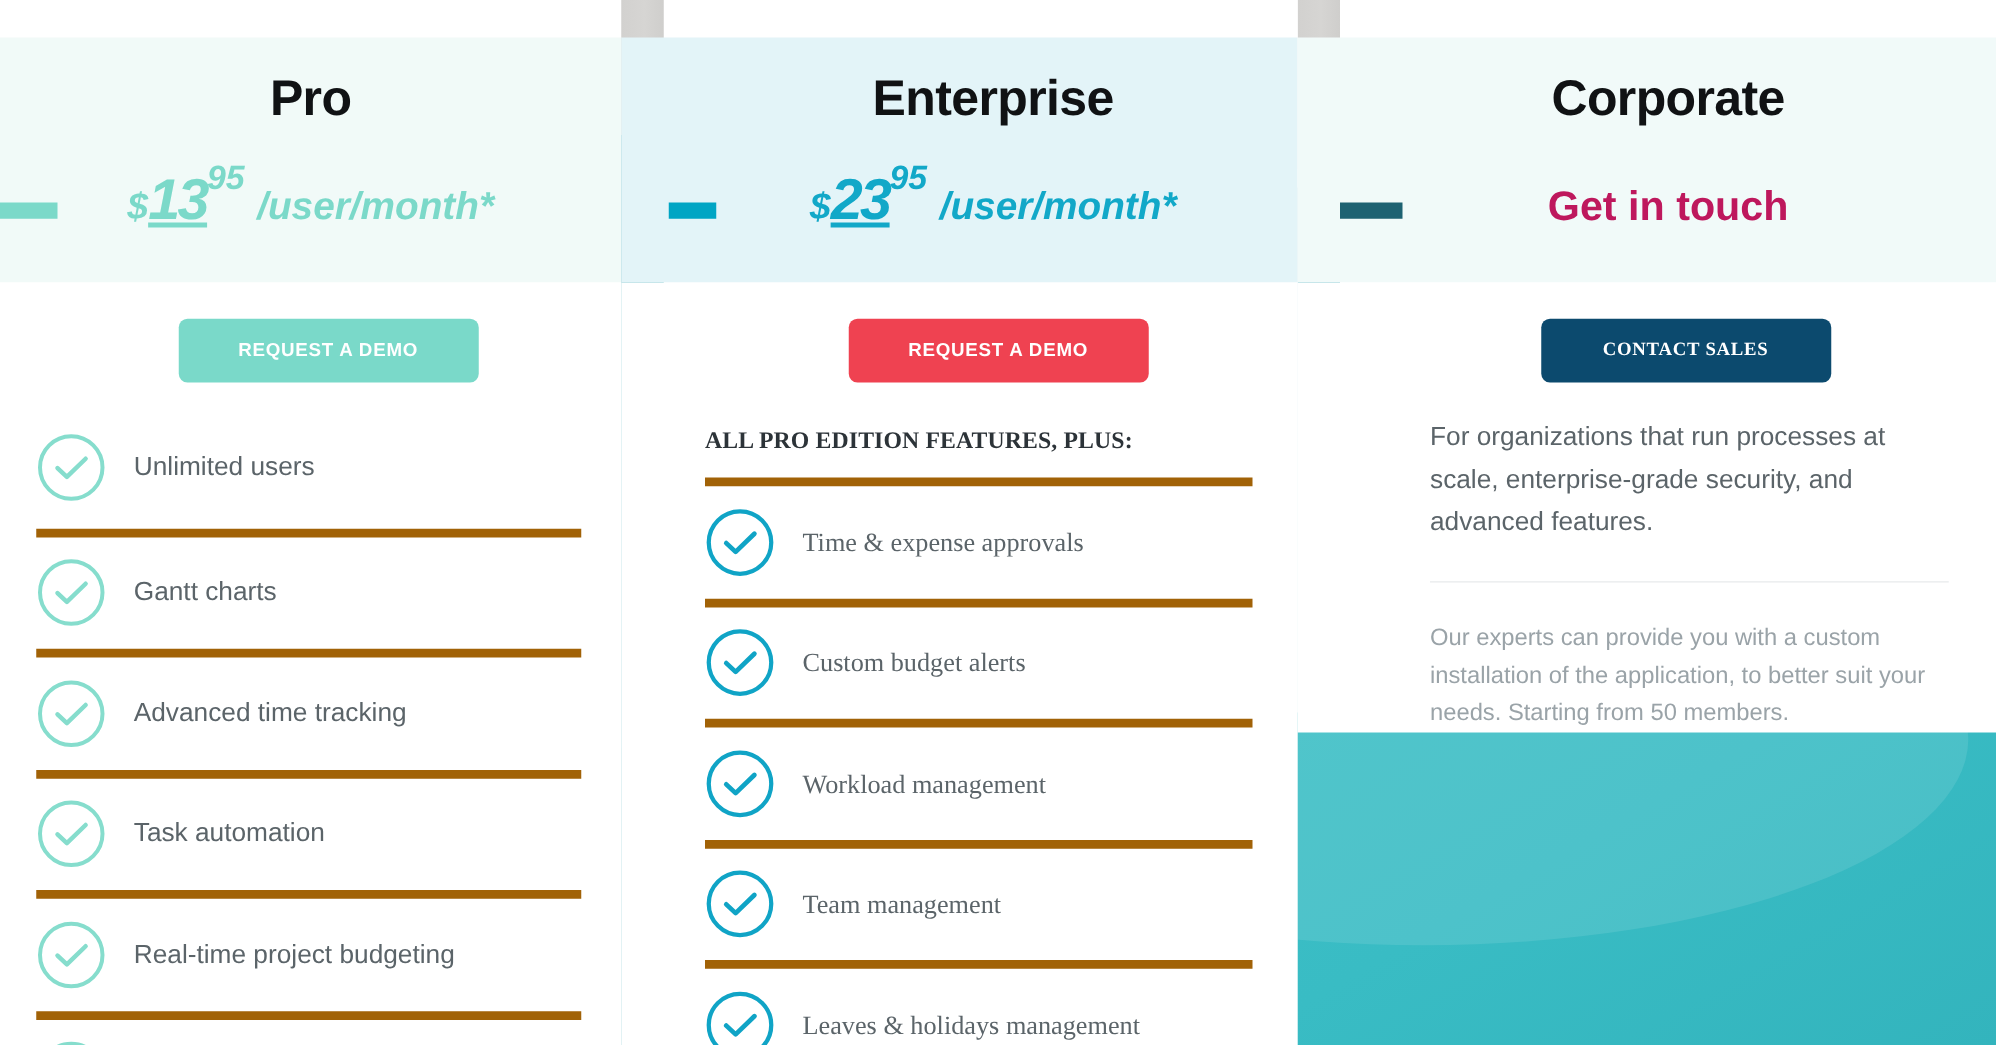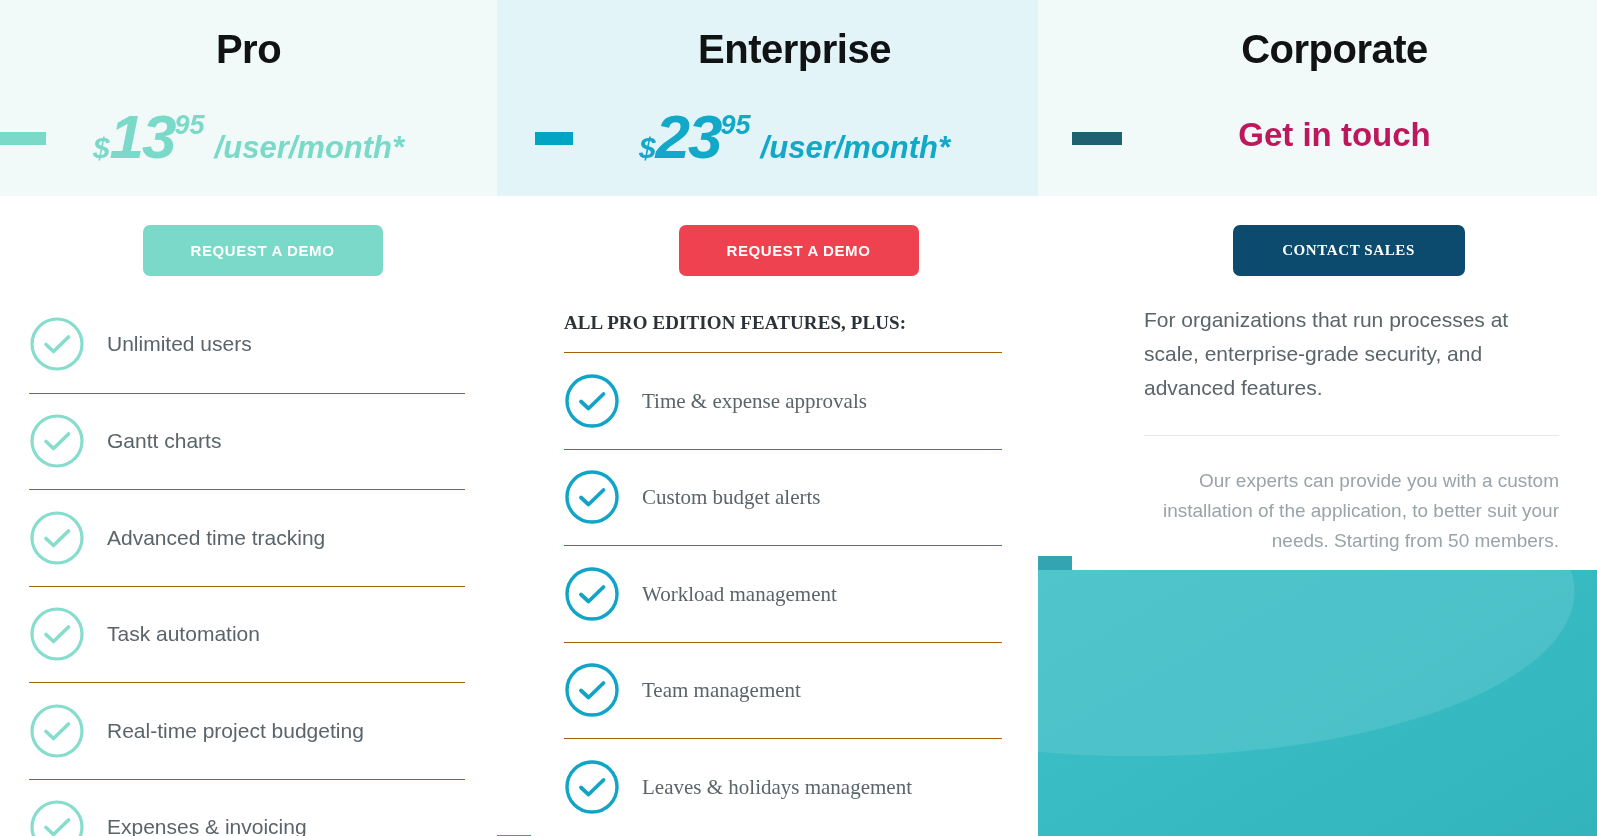--- a/index.html
+++ b/index.html
@@ -77,20 +77,21 @@
   .col-pro        { grid-column: 1; }
   .col-enterprise { grid-column: 2; }
   .col-corporate  { grid-column: 3; }
 
   
   .col-head {
     height: 196px;
     padding-top: 26px;
     text-align: center;
     position: relative;
+    margin-top: 30px;
   }
   .col-pro        .col-head { background: #f1faf8; }
   .col-enterprise .col-head { background: #e3f4f8; padding-left: 54px; }
   .col-corporate  .col-head { background: #f1faf9; padding-left: 34px; }
 
   .plan-title {
     font-size: 40px;
     font-weight: bold;
     color: #101214;
     letter-spacing: -0.5px;
@@ -99,21 +100,21 @@
 
   .price-row {
     margin-top: 34px;
     display: flex;
     align-items: baseline;
     justify-content: center;
     font-style: italic;
     font-weight: bold;
   }
   .price-cur  { font-size: 30px; line-height: 1; }
-  .price-main { font-size: 62px; line-height: 1; letter-spacing: -2px; }
+  .price-main { font-size: 46px; line-height: 1; letter-spacing: -2px; text-decoration: underline; }
   .price-cents{ font-size: 27px; line-height: 1; position: relative; top: -24px; }
   .price-per  { font-size: 31px; line-height: 1; margin-left: 10px; text-align: center; }
 
   .col-pro        .price-row { color: #7bd9c9; }
   .col-enterprise .price-row { color: #12a8c8; }
 
   .get-in-touch {
     margin-top: 44px;
     font-size: 33px;
     font-weight: bold;
@@ -165,21 +166,21 @@
     color: #2c3338;
     padding: 16px 0 18px 0;
     letter-spacing: 0.1px;
   }
 
   .feat-item {
     display: flex;
     align-items: center;
     gap: 22px;
     height: 96.5px;
-    border-top: 1px solid #a16207;
+    border-top: 7px solid #a16207;
   }
   .feat-item:first-child { border-top: none; }
   .col-enterprise .feat-item:first-child { border-top: 1px solid #eceeef; }
 
   .feat-label {
     font-size: 21px;
     color: #5b6469;
     line-height: 1.25;
   }
 
@@ -191,21 +192,21 @@
     font-size: 21px;
     color: #5b6469;
     line-height: 1.62;
   }
   .corp-rule {
     border-top: 1px solid #e7eaec;
     margin: 30px 0 0 0;
   }
   .corp-note {
     margin-top: 30px;
-    text-align: right;
+    text-align: left;
     font-size: 19px;
     color: #9aa3a8;
     line-height: 1.58;
   }
 </style>
 </head>
 <body>
 
 <div id="stage">
 

